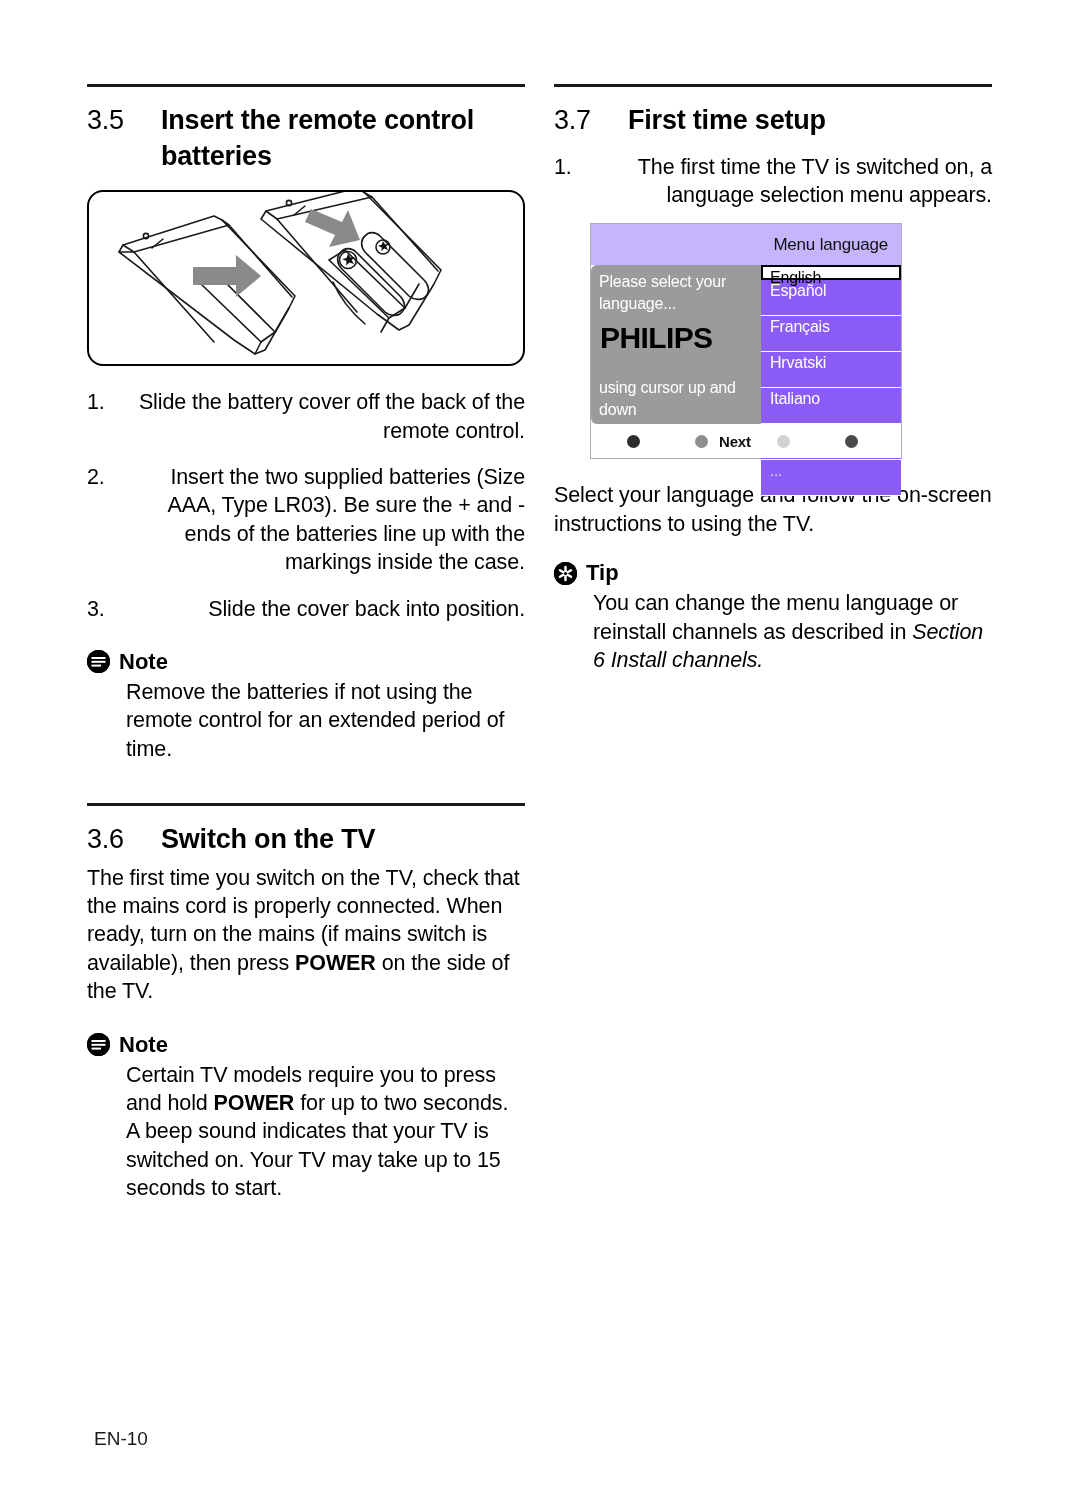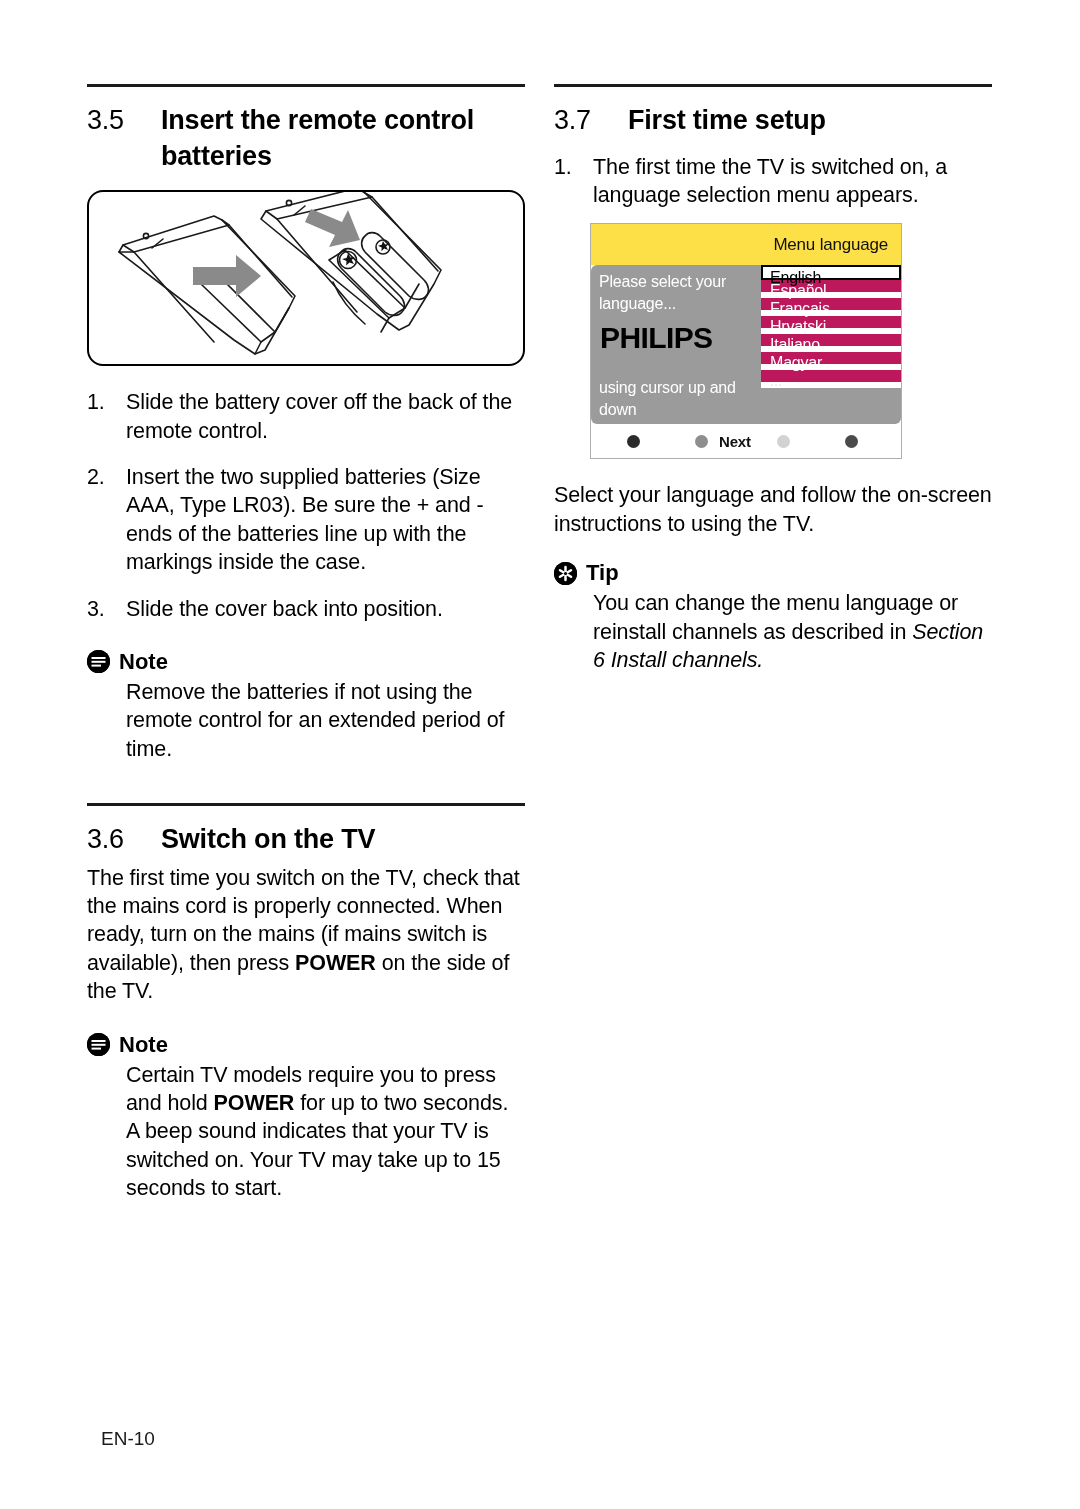--- a/index.html
+++ b/index.html
@@ -71,21 +71,21 @@
     display: flex;
     font-size: 21.5px;
     line-height: 1.32;
     letter-spacing: -0.1px;
     margin-bottom: 18px;
   }
   .oitem .onum {
     width: 39px;
     flex: 0 0 39px;
   }
-  .oitem .otext { flex: 1 1 auto; }
+  .oitem .otext { flex: 1 1 auto; text-align: right; }
 
   
   .callout { margin: 26px 0 0 0; }
   .callout-head {
     display: flex;
     align-items: center;
     gap: 9px;
     font-weight: bold;
     font-size: 22px;
     margin-bottom: 3px;
@@ -127,21 +127,21 @@
   .tv {
     width: 312px;
     margin: 14px 0 0 36px;
     border: 1px solid #aeaeae;
     box-sizing: border-box;
     background: #fff;
     font-size: 0;
   }
   .tv-title {
     height: 41px;
-    background: #fde047;
+    background: #c4b5fd;
     display: flex;
     align-items: center;
     justify-content: flex-end;
     padding-right: 13px;
     box-sizing: border-box;
     font-size: 17px;
     color: #111;
     letter-spacing: -0.2px;
   }
   .tv-main {
@@ -178,27 +178,27 @@
     position: absolute;
     left: 8px;
     top: 112px;
   }
   .tv-right {
     flex: 1 1 auto;
     padding-top: 1px;
     box-sizing: border-box;
   }
   .tv-opt {
-    height: 18px;
+    height: 36px;
     line-height: 22px;
     font-size: 16px;
     letter-spacing: -0.2px;
     color: #ffffff;
-    background: #be185d;
-    border-bottom: 6px solid #ffffff;
+    background: #8b5cf6;
+    border-bottom: 1px solid #ffffff;
     padding-left: 9px;
     box-sizing: border-box;
     white-space: nowrap;
   }
   .tv-opt.sel {
     background: #ffffff;
     color: #000000;
     border: 2px solid #000000;
     height: 15px;
     line-height: 21px;
@@ -237,21 +237,21 @@
   .dotwrap .lbl {
     font-size: 15px;
     margin-left: 11px;
     color: #111;
     letter-spacing: -0.2px;
   }
 
   
   .footer {
     position: absolute;
-    left: 101px;
+    left: 94px;
     top: 1428px;
     font-size: 19px;
     letter-spacing: 0px;
     color: #1a1a1a;
   }
 </style>
 </head>
 <body>
 
 <div class="page">

